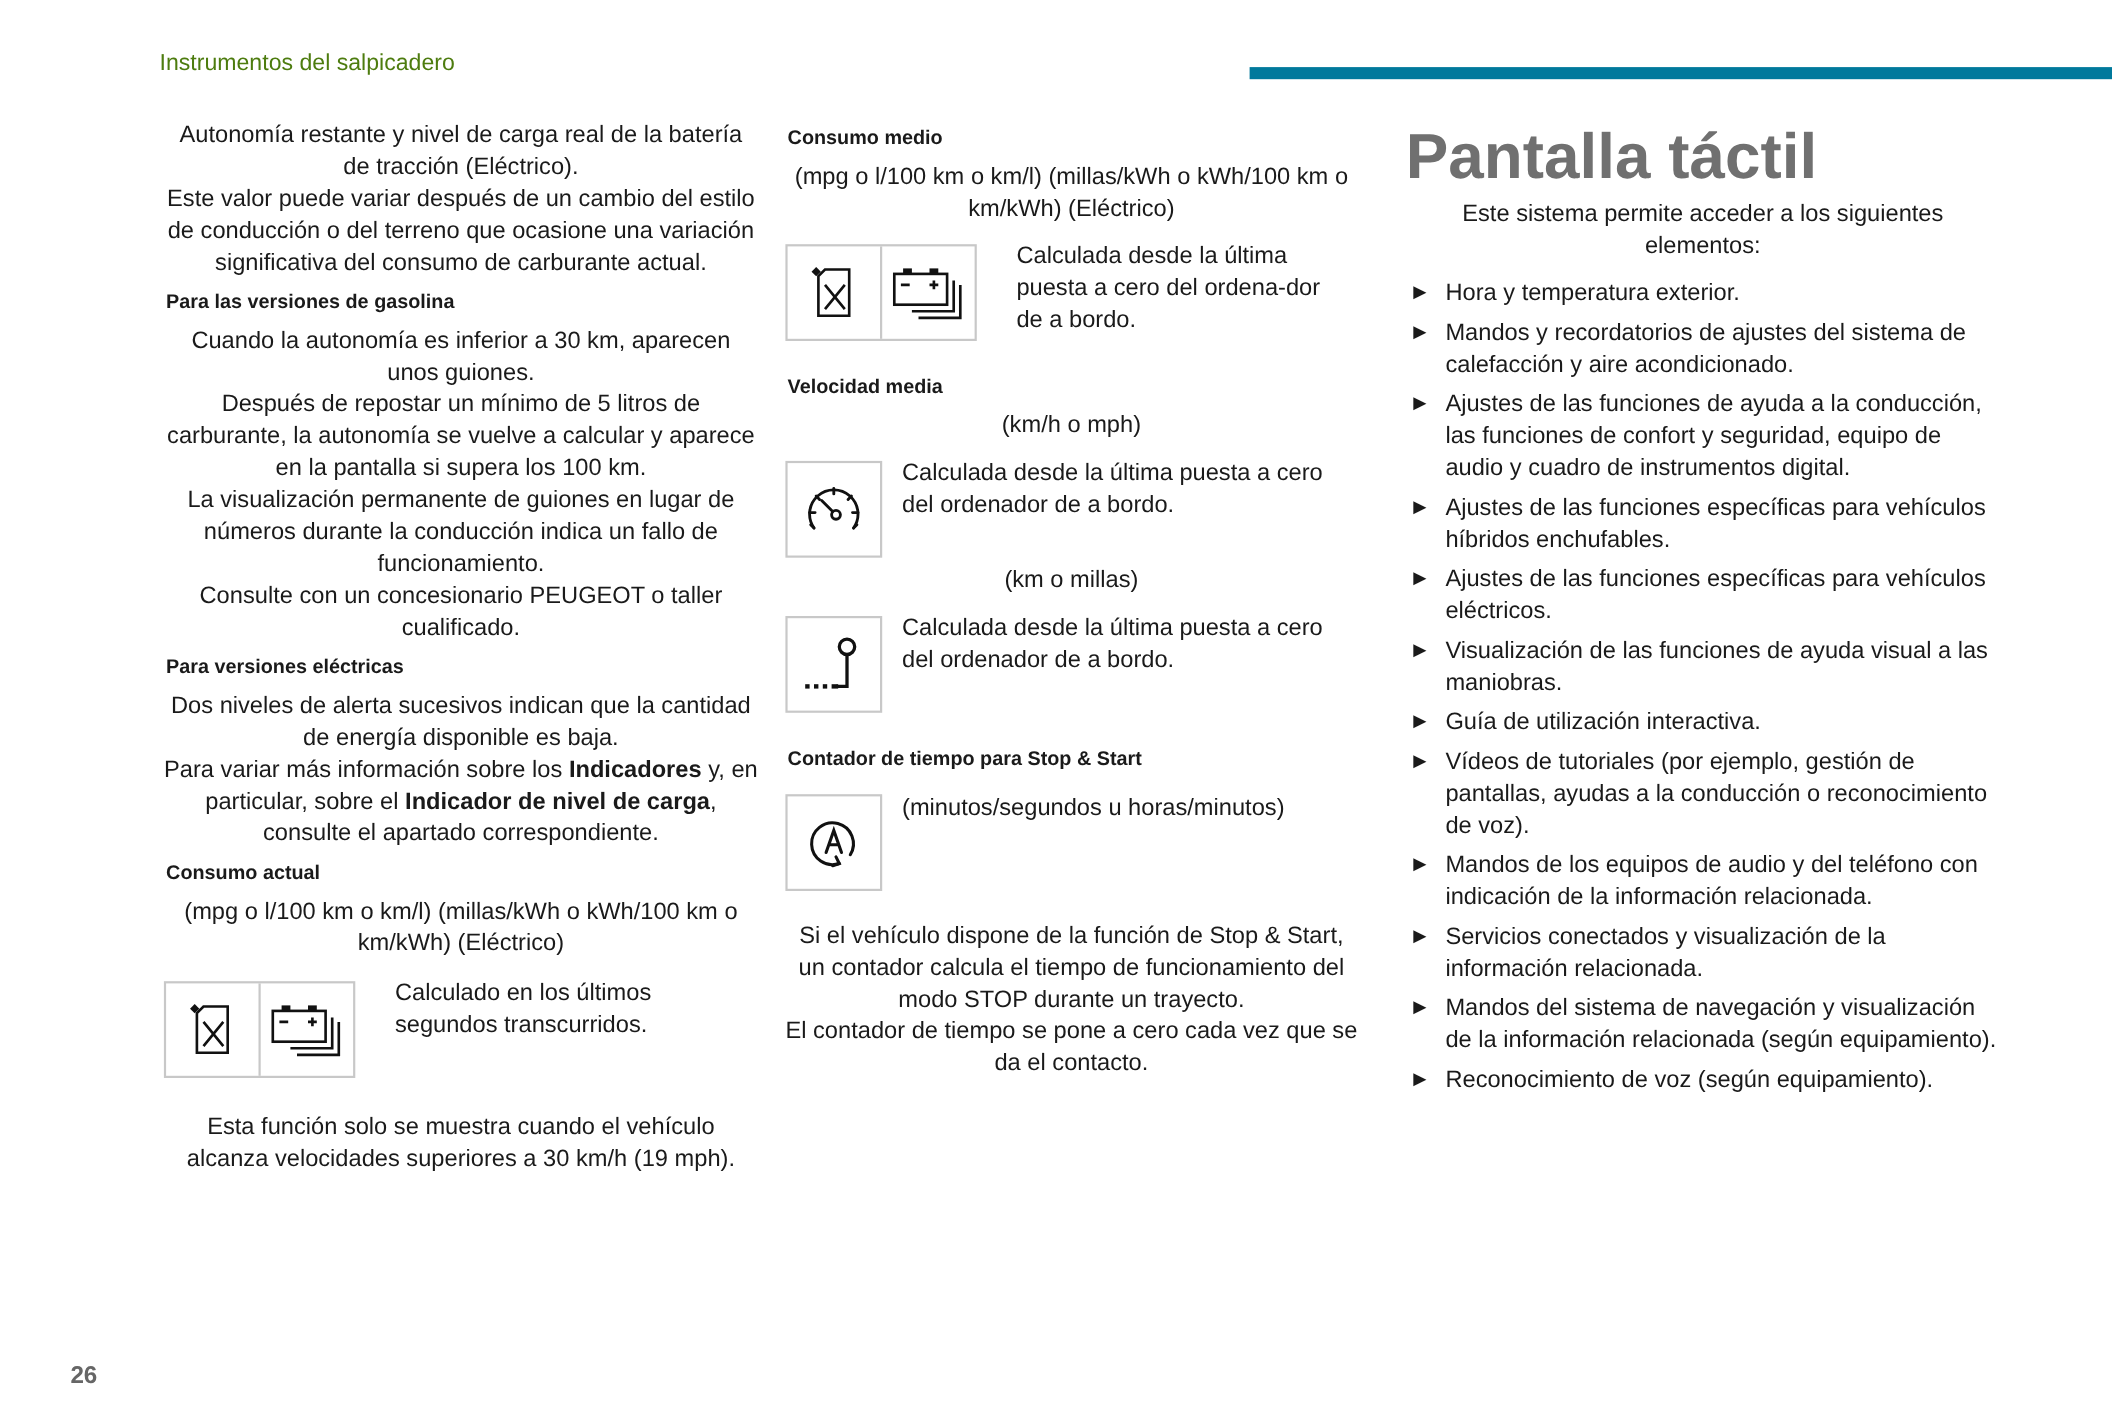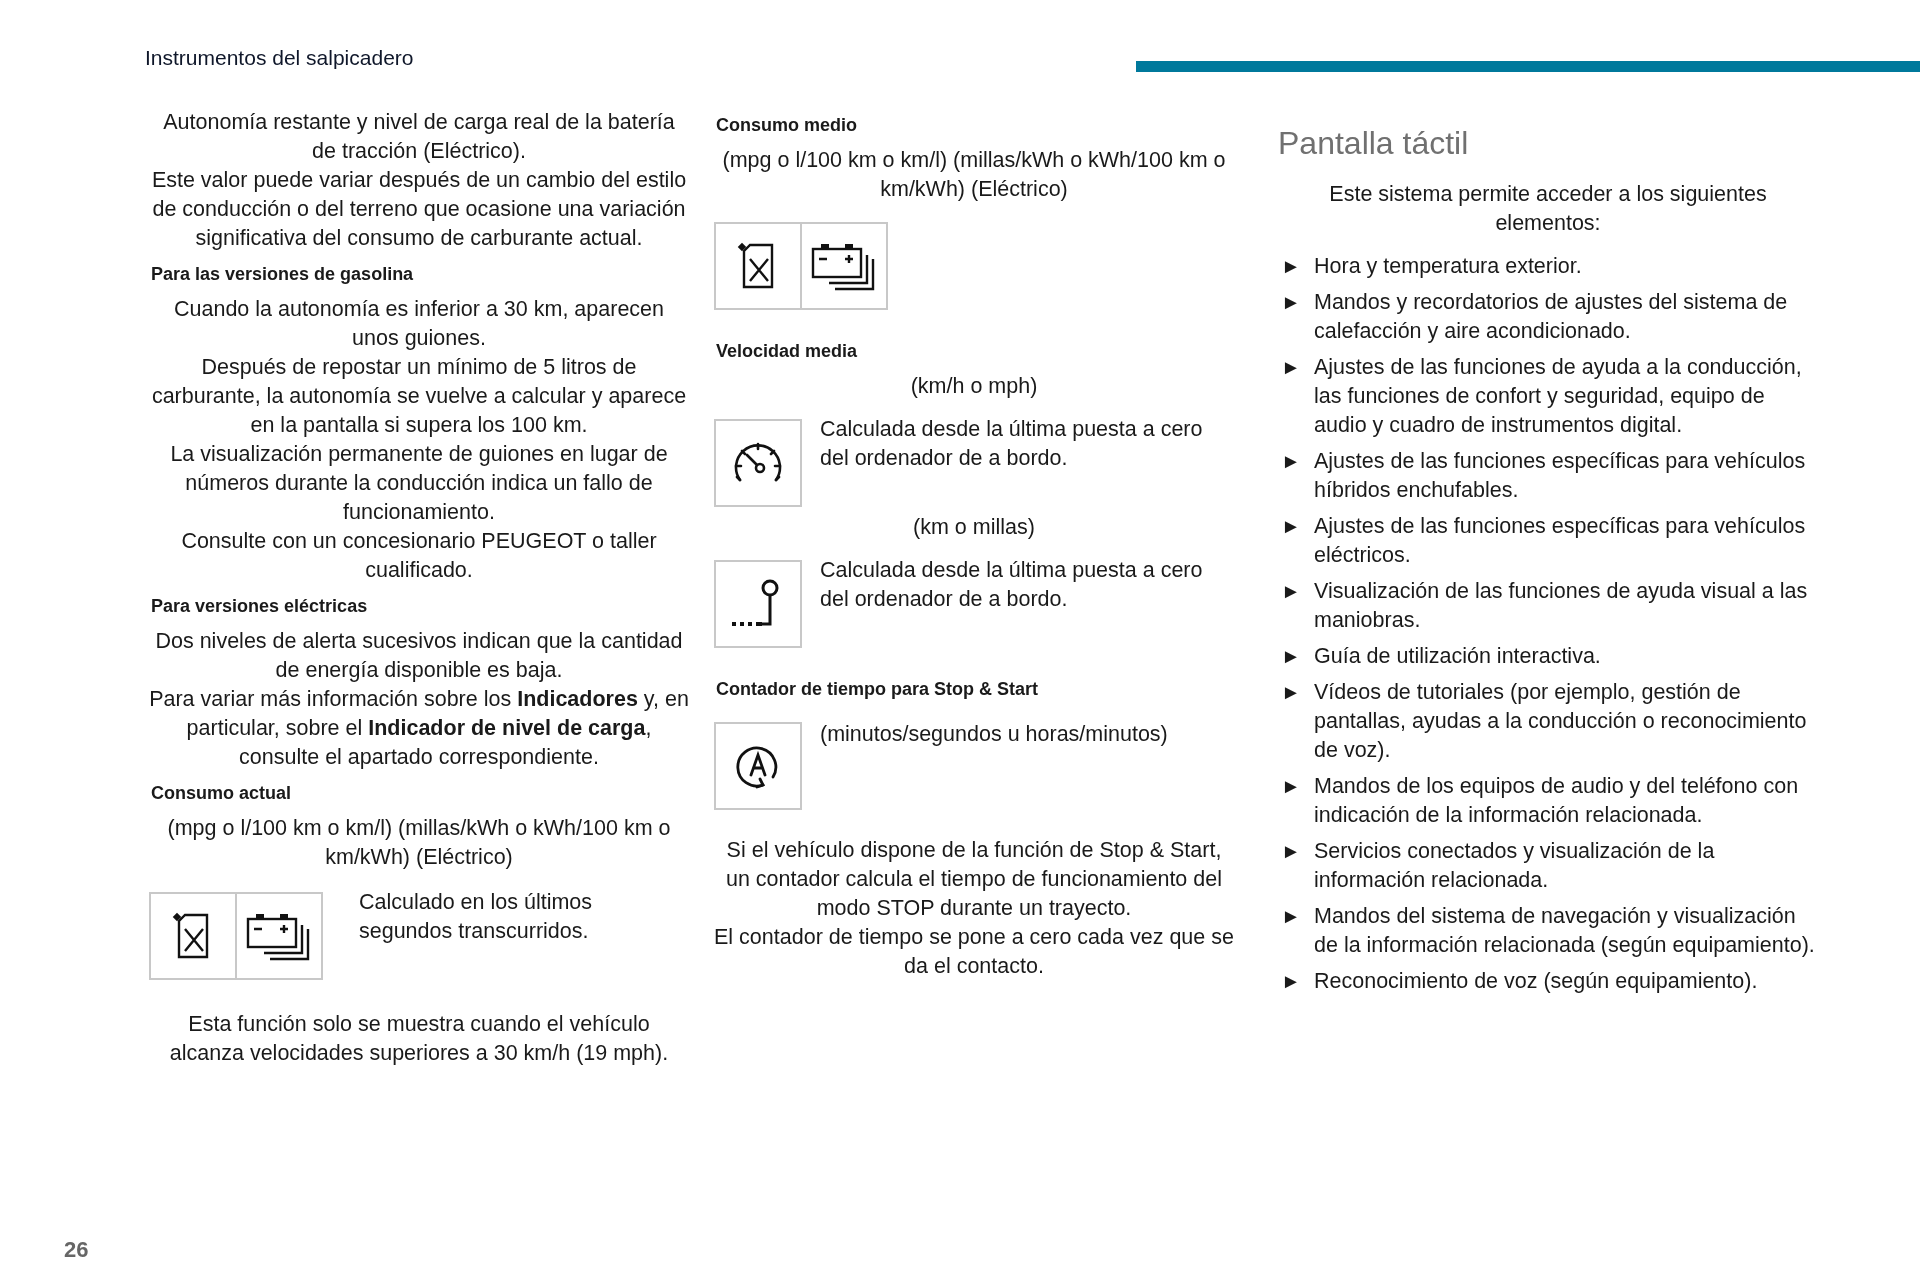--- a/index.html
+++ b/index.html
@@ -1,34 +1,34 @@
 <!DOCTYPE html>
 <html><head>
 <meta charset="utf-8">
 <style>
   html, body { margin: 0; padding: 0; background: #ffffff; }
   body { width: 1920px; height: 1281px; position: relative; overflow: hidden;
          font-family: "Liberation Sans", sans-serif; color: #1a1a1a; }
-  .header-title { position: absolute; left: 145px; top: 46px; font-size: 21px; color: #0f172a; }
+  .header-title { position: absolute; left: 145px; top: 46px; font-size: 21px; color: #4d7c0f; }
   .header-bar { position: absolute; left: 1136px; top: 61px; width: 784px; height: 11px; background: #00799c; }
   .col { position: absolute; top: 108px; font-size: 21.5px; line-height: 29px; }
   .col1 { left: 149px; width: 540px; }
   .col2 { left: 714px; width: 520px; }
   .col3 { left: 1278px; width: 540px; }
   p { margin: 0; text-align: center; }
   h3 { margin: 2px; font-size: 18px; font-weight: bold; line-height: 30px; }
   .h3-gap { margin-top: 6px; margin-bottom: 6px; }
   b { font-weight: bold; }
   .iconrow { display: flex; align-items: flex-start; margin-top: 18px; }
   .iconbox { border: 2px solid #c8c8c8; display: flex; background: #fff; }
   .iconcell { width: 84px; height: 84px; display: flex; align-items: center; justify-content: center; }
   .iconcell + .iconcell { border-left: 2px solid #c8c8c8; }
   .icontext { margin-left: 36px; margin-top: -4px; }
   .icontext.single { margin-left: 18px; }
-  .big-title { font-size: 32px; line-height: 50px; color: #707070; font-weight: normal; margin: 10px 0 12px 0; }
+  .big-title { font-size: 58px; line-height: 50px; color: #707070; font-weight: bold; margin: 10px 0 12px 0; }
   ul.tri { list-style: none; padding: 0; margin: 14px 0 0 0; }
   ul.tri li { position: relative; padding-left: 36px; margin-bottom: 7px; }
   ul.tri li .bullet { position: absolute; left: 3px; top: 0px; font-size: 20px; }
   .page-number { position: absolute; left: 64px; top: 1221px; font-size: 22px; font-weight: bold; color: #666; margin-top: 16px; }
 </style>
 </head>
 <body>
 
 <div class="header-title">Instrumentos del salpicadero</div>
 <div class="header-bar"></div>
@@ -96,20 +96,21 @@
             <g fill="none" stroke="#111" stroke-width="2.4">
               <rect x="4" y="8" width="48" height="28"></rect>
               <path d="M10 18 H18 M40 14 V22 M36 18 H44"></path>
               <path d="M20 42 H58 V14 M26 48 H64 V18"></path>
             </g>
             <rect x="12" y="3" width="8" height="6" fill="#111"></rect>
             <rect x="36" y="3" width="8" height="6" fill="#111"></rect>
           </svg>
       </div>
     </div>
+    <div class="icontext" style="width:290px">Calculada desde la última puesta a cero del ordena-dor de a bordo.</div>
   </div>
 
   <h3 style="margin-top:26px">Velocidad media</h3>
   <p style="margin-top:6px">(km/h o mph)</p>
   <div class="iconrow">
     <div class="iconbox">
       <div class="iconcell">
         <svg width="60" height="50" viewBox="0 0 60 50">
             <g fill="none" stroke="#111" stroke-width="2.6" stroke-linecap="round">
               <path d="M12 42 A22 22 0 1 1 48 42"></path>

